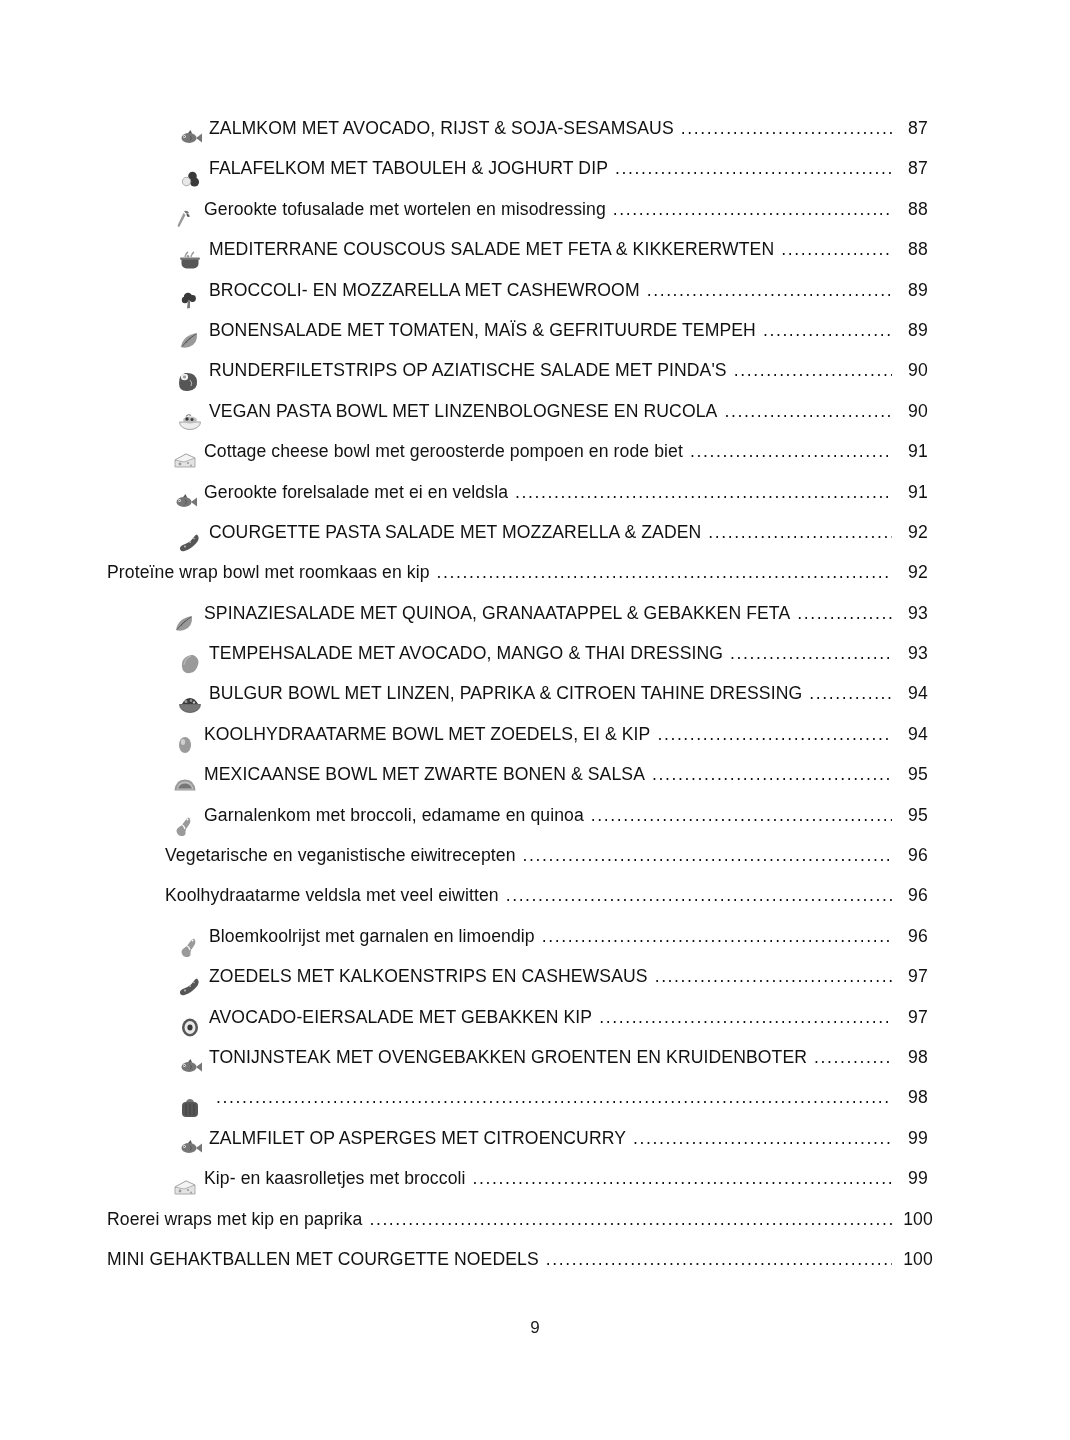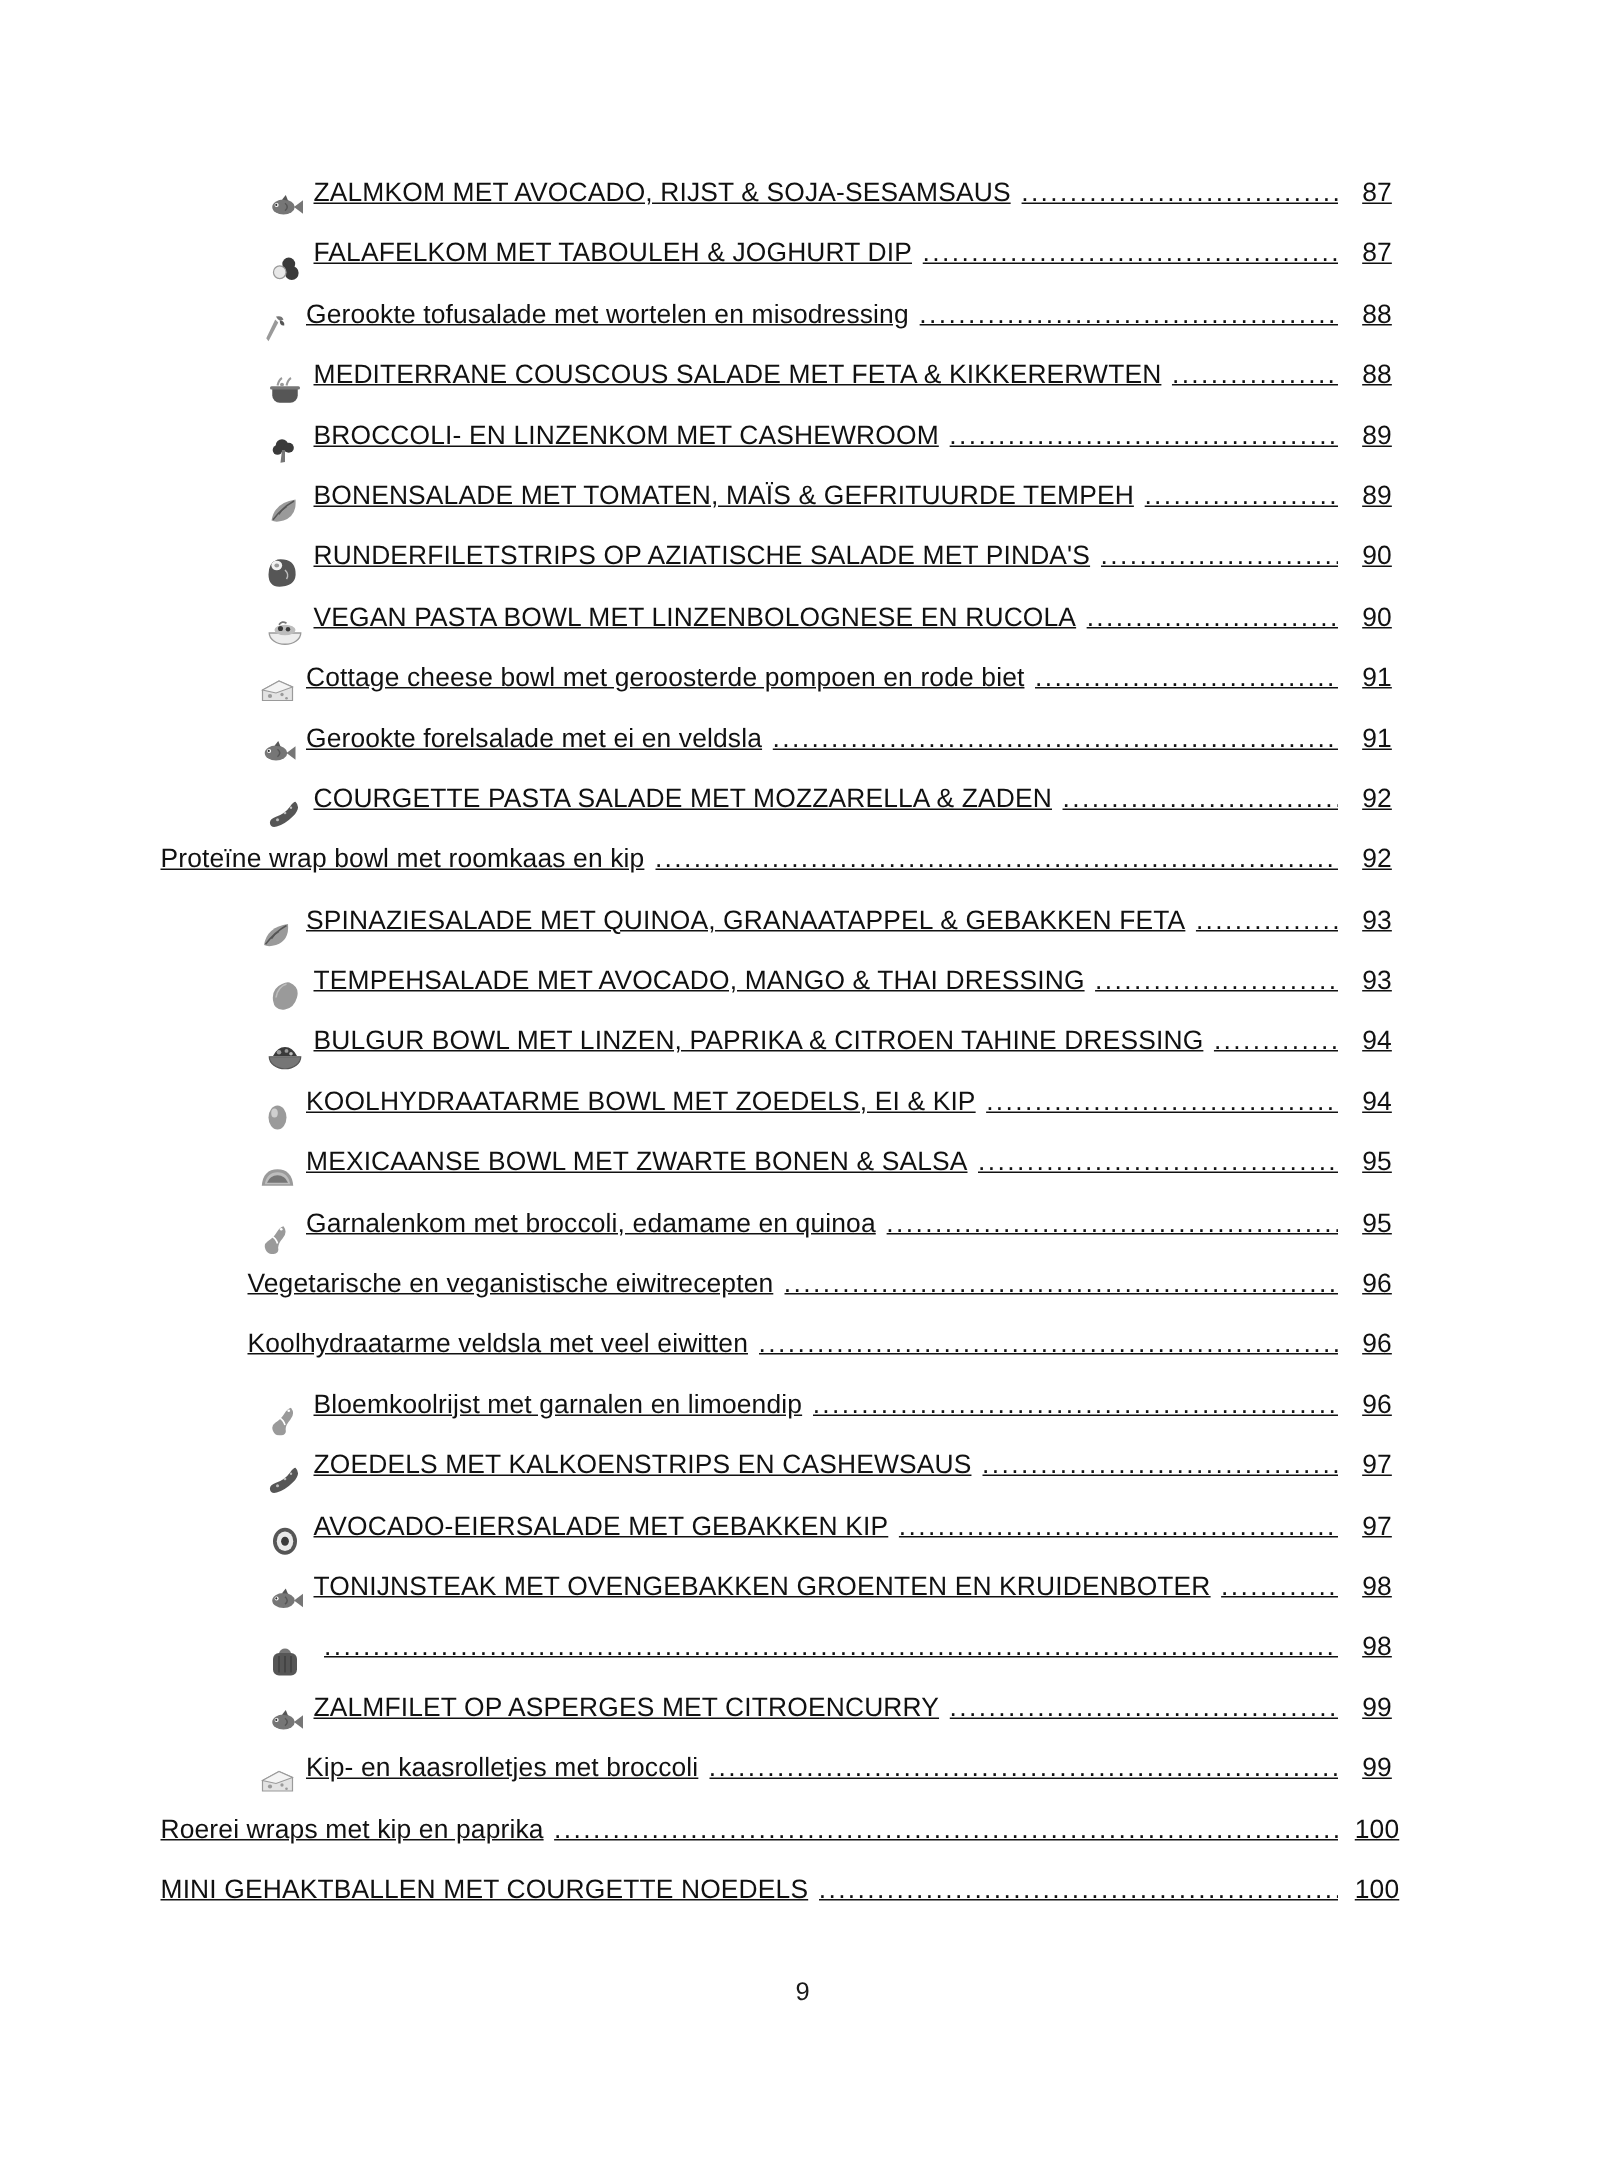--- a/index.html
+++ b/index.html
@@ -35,21 +35,20 @@
   .toc-row {
     display: flex;
     align-items: baseline;
     height: 40.4px;
     padding-left: 165px;
     padding-right: 131px;
     font-size: 17.6px;
     letter-spacing: 0.1px;
     color: #111111;
     white-space: nowrap;
-    text-decoration: underline;
   }
 
   
   .lvl-1 { padding-left: 165px; }
   .lvl-2 { padding-left: 107px; }
   .lvl-2.has-icon { padding-left: 177px; }
   .lvl-3.has-icon { padding-left: 172px; }
 
   .icon {
     flex: 0 0 auto;
@@ -169,21 +168,21 @@
       </div>
       <div class="toc-row lvl-2 has-icon">
         <span class="icon">
           <svg viewBox="0 0 26 22" xmlns="http://www.w3.org/2000/svg">
             <circle cx="11" cy="8" r="4.2" fill="#3a3a3a"></circle>
             <circle cx="15.5" cy="9.5" r="3.4" fill="#3a3a3a"></circle>
             <circle cx="8" cy="11" r="3.2" fill="#3a3a3a"></circle>
             <path d="M11 11 L10 19.5 L13 19 L13 11 Z" fill="#767676"></path>
           </svg>
         </span>
-        <span class="entry-title">BROCCOLI- EN LINZENKOM MET CASHEWROOM</span>
+        <span class="entry-title">BROCCOLI- EN MOZZARELLA MET CASHEWROOM</span>
         <span class="leader"></span>
         <span class="pageno">89</span>
       </div>
       <div class="toc-row lvl-2 has-icon">
         <span class="icon">
           <svg viewBox="0 0 26 22" xmlns="http://www.w3.org/2000/svg">
             <path d="M4 18 q2 -12 16 -14 q1 11 -8 14 q-5 1.5 -8 0 Z" fill="#9a9a9a"></path>
             <path d="M5 17.5 q6 -8 14 -12.5" stroke="#565656" stroke-width="1" fill="none"></path>
             <path d="M9 14 q1.5 -3 5 -5" stroke="#565656" stroke-width="0.7" fill="none"></path>
           </svg>

